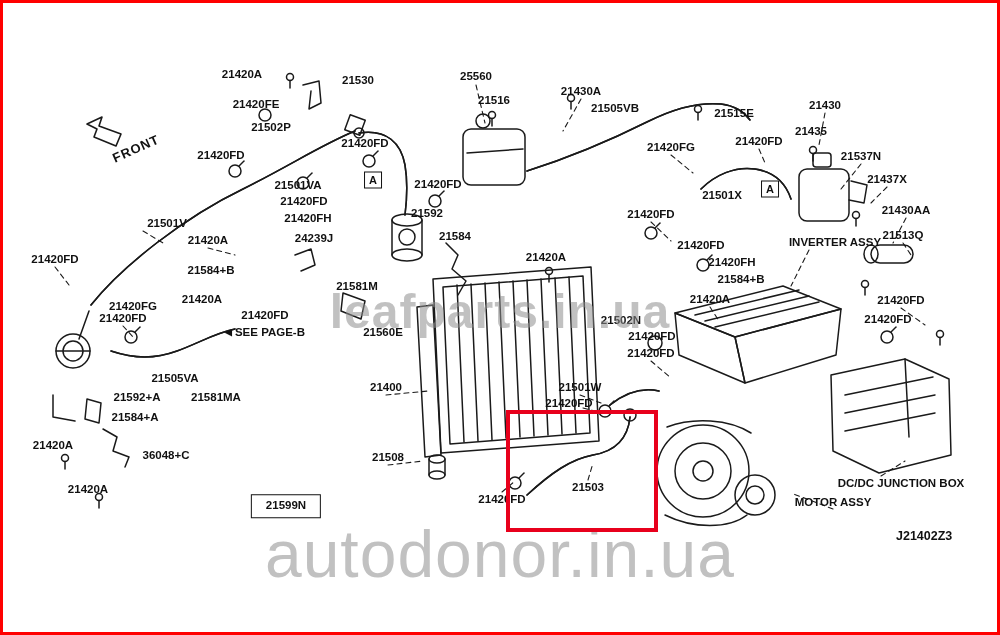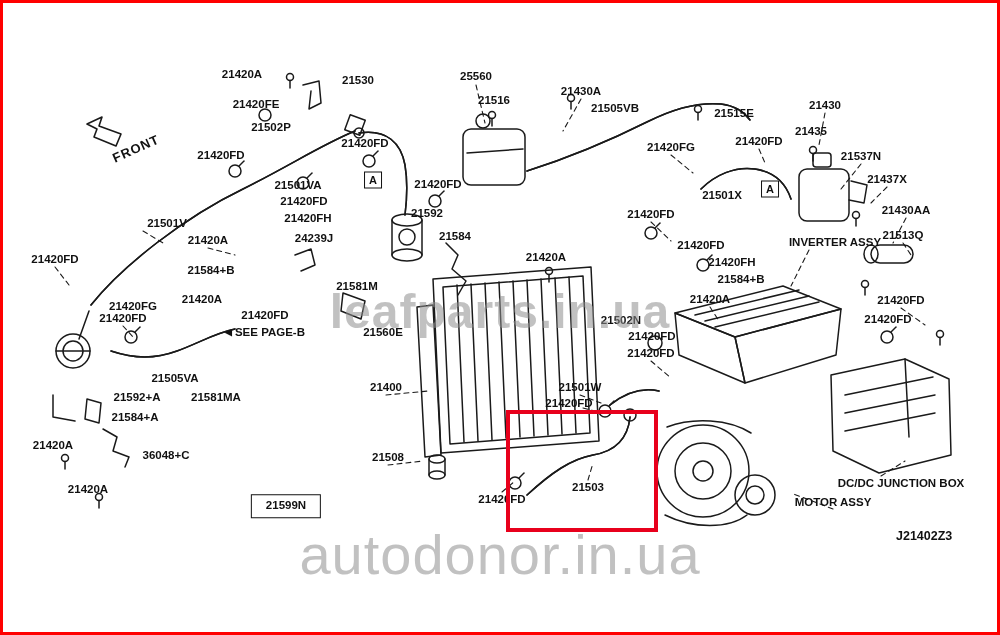--- a/index.html
+++ b/index.html
@@ -22,21 +22,21 @@
   }
   .plabel.boxed{border:1.5px solid #111;padding:5px 14px;background:#fff;}
   .plabel.callout{border:1.5px solid #111;padding:2px 4px;background:#fff;font-size:11px;}
   .plabel .arrow{font-size:9px;margin-right:3px;position:relative;top:-1px;}
   .wm{
     position:absolute;left:50%;transform:translate(-50%,-50%);
     color:#8f8f8f;opacity:.55;z-index:5;pointer-events:none;white-space:nowrap;
     font-family:"Liberation Sans",sans-serif;font-weight:400;
   }
   #wm-top{top:308px;font-size:48px;letter-spacing:1px;font-weight:bold;}
-  #wm-bottom{top:551px;font-size:56px;letter-spacing:1px;}
+  #wm-bottom{top:551px;font-size:66px;letter-spacing:1px;}
   #front{position:absolute;left:74px;top:108px;z-index:3;width:110px;height:70px;}
   #front .ftxt{
     position:absolute;left:34px;top:30px;font-size:13px;font-weight:bold;color:#111;
     transform:rotate(-24deg);letter-spacing:1px;
   }
   #highlight{
     position:absolute;left:503px;top:407px;width:144px;height:114px;
     border:4px solid #e8001c;z-index:6;background:transparent;
   }
   #diagram-code{

